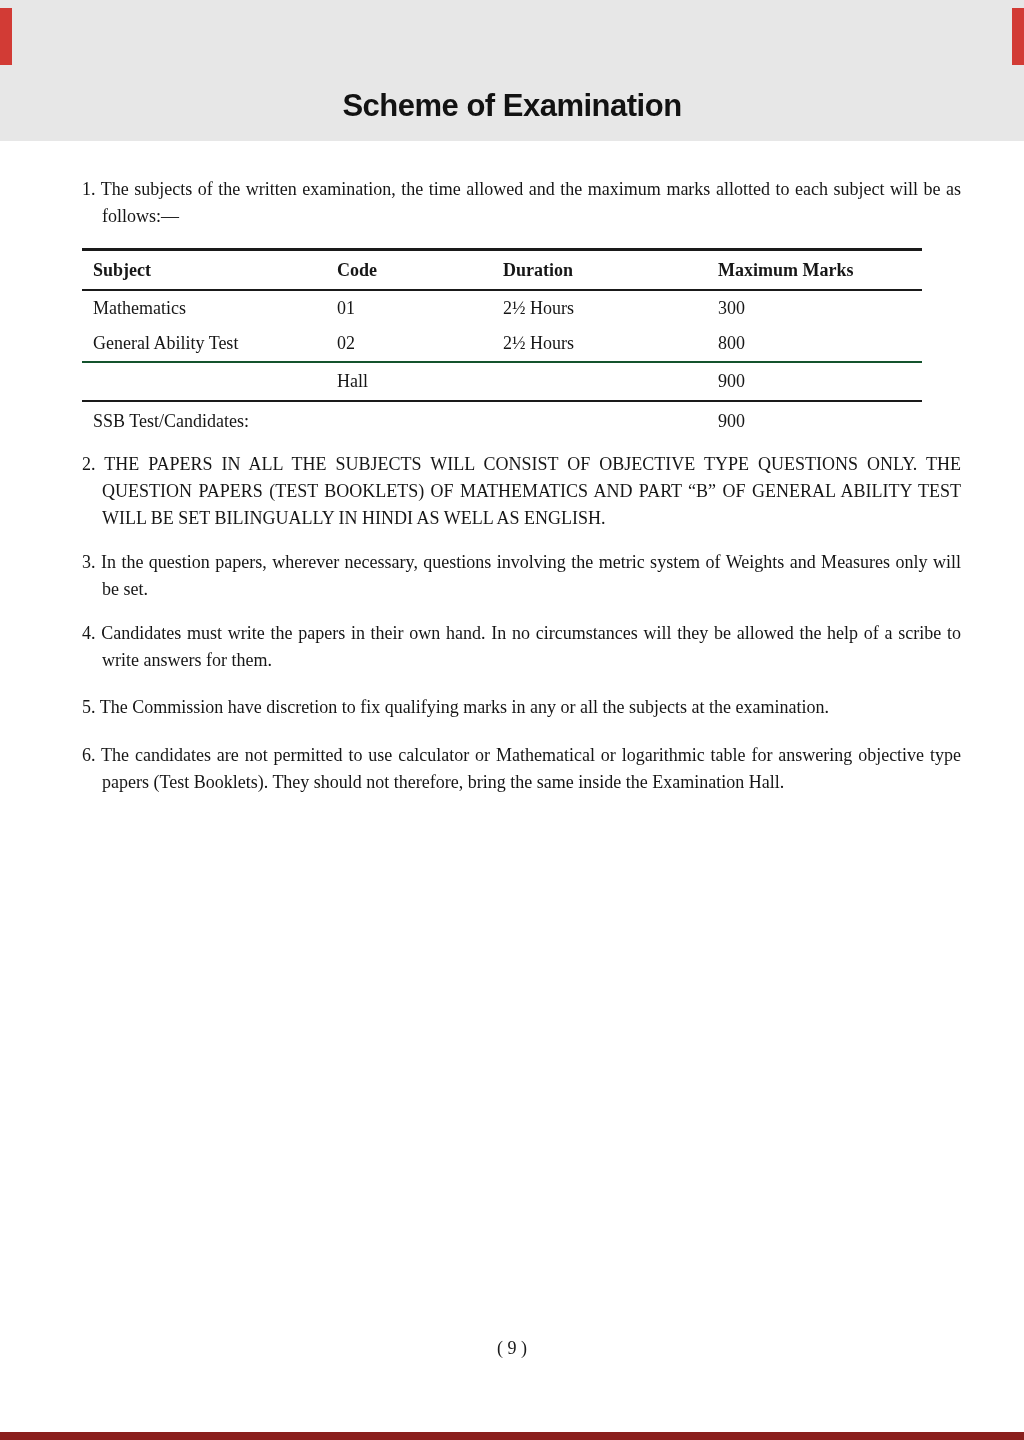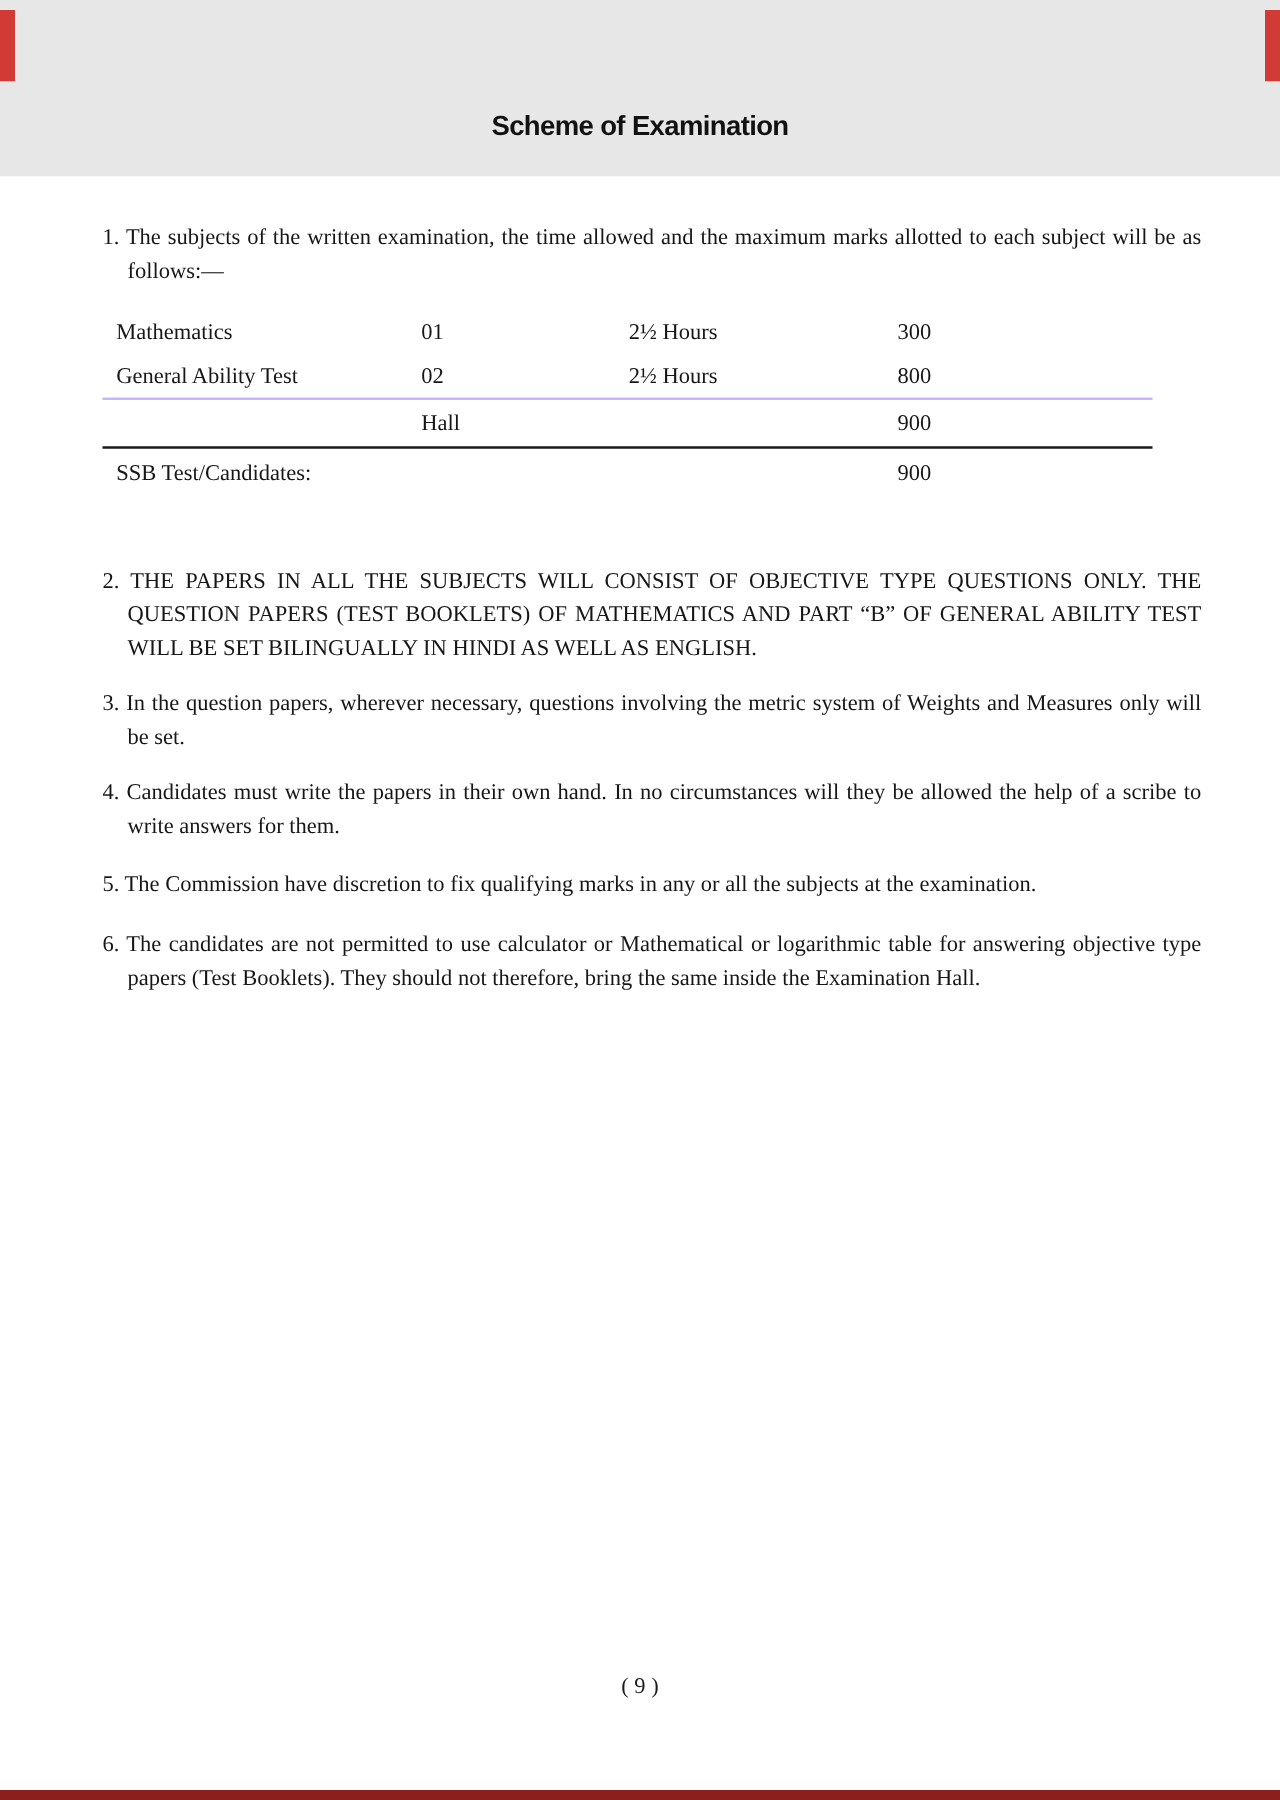--- a/index.html
+++ b/index.html
@@ -24,21 +24,21 @@
     background: #e7e7e7;
   }
   .page-title {
     position: absolute;
     top: 88px;
     left: 0;
     width: 100%;
     text-align: center;
     font-family: "Liberation Sans", sans-serif;
     font-weight: bold;
-    font-size: 22px;
+    font-size: 31px;
     letter-spacing: -0.5px;
     color: #121212;
   }
   .edge-strip {
     position: absolute;
     top: 8px;
     width: 12px;
     height: 57px;
     background: #d23b35;
   }
@@ -89,21 +89,21 @@
   }
   .t-row > div { white-space: nowrap; }
   .t-row .c1 { padding-left: 11px; }
   .t-head {
     height: 38px;
     border-top: 3px solid #1a1a1a;
     border-bottom: 2px solid #1a1a1a;
     font-weight: bold;
   }
   .t-body-row { height: 35px; }
-  .t-body-row.last { border-bottom: 2px solid #c4b5fd; }
+  .t-body-row.last { border-bottom: 2px solid #14532d; }
   .t-total-row {
     height: 37px;
     border-bottom: 2px solid #1a1a1a;
   }
   .t-ssb-row { height: 38px; }
 
   .page-number {
     position: absolute;
     top: 1338px;
     left: 0;
@@ -126,20 +126,26 @@
   <div class="edge-strip right"></div>
 
   <div class="content">
 
     <div class="list-item item-1">
       <span class="num">1.</span>
       <span>The subjects of the written examination, the time allowed and the maximum marks allotted to each subject will be as follows:—</span>
     </div>
 
     <div class="exam-table">
+      <div class="t-row t-head">
+        <div class="c1">Subject</div>
+        <div>Code</div>
+        <div>Duration</div>
+        <div>Maximum Marks</div>
+      </div>
       <div class="t-row t-body-row">
         <div class="c1">Mathematics</div>
         <div>01</div>
         <div>2½ Hours</div>
         <div>300</div>
       </div>
       <div class="t-row t-body-row last">
         <div class="c1">General Ability Test</div>
         <div>02</div>
         <div>2½ Hours</div>

